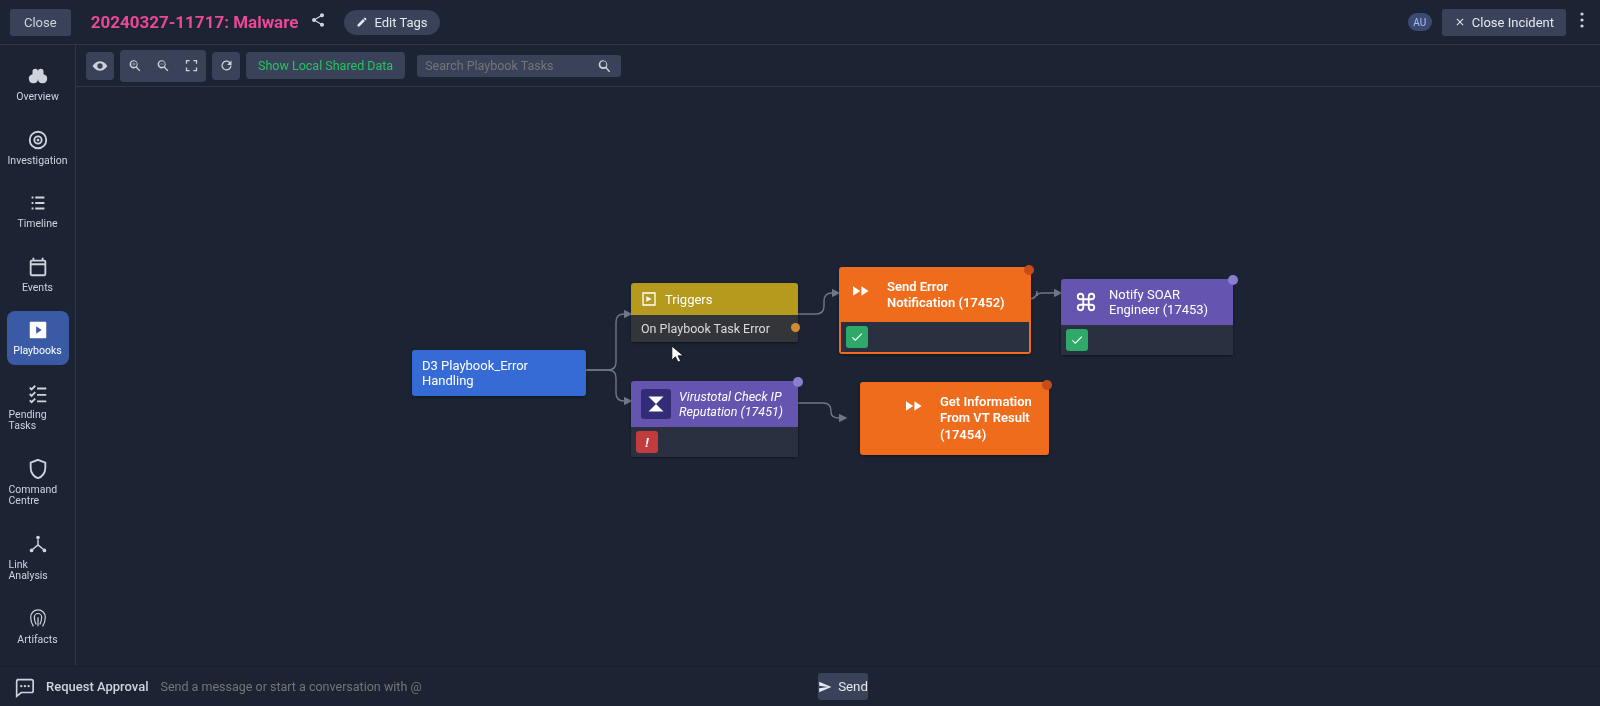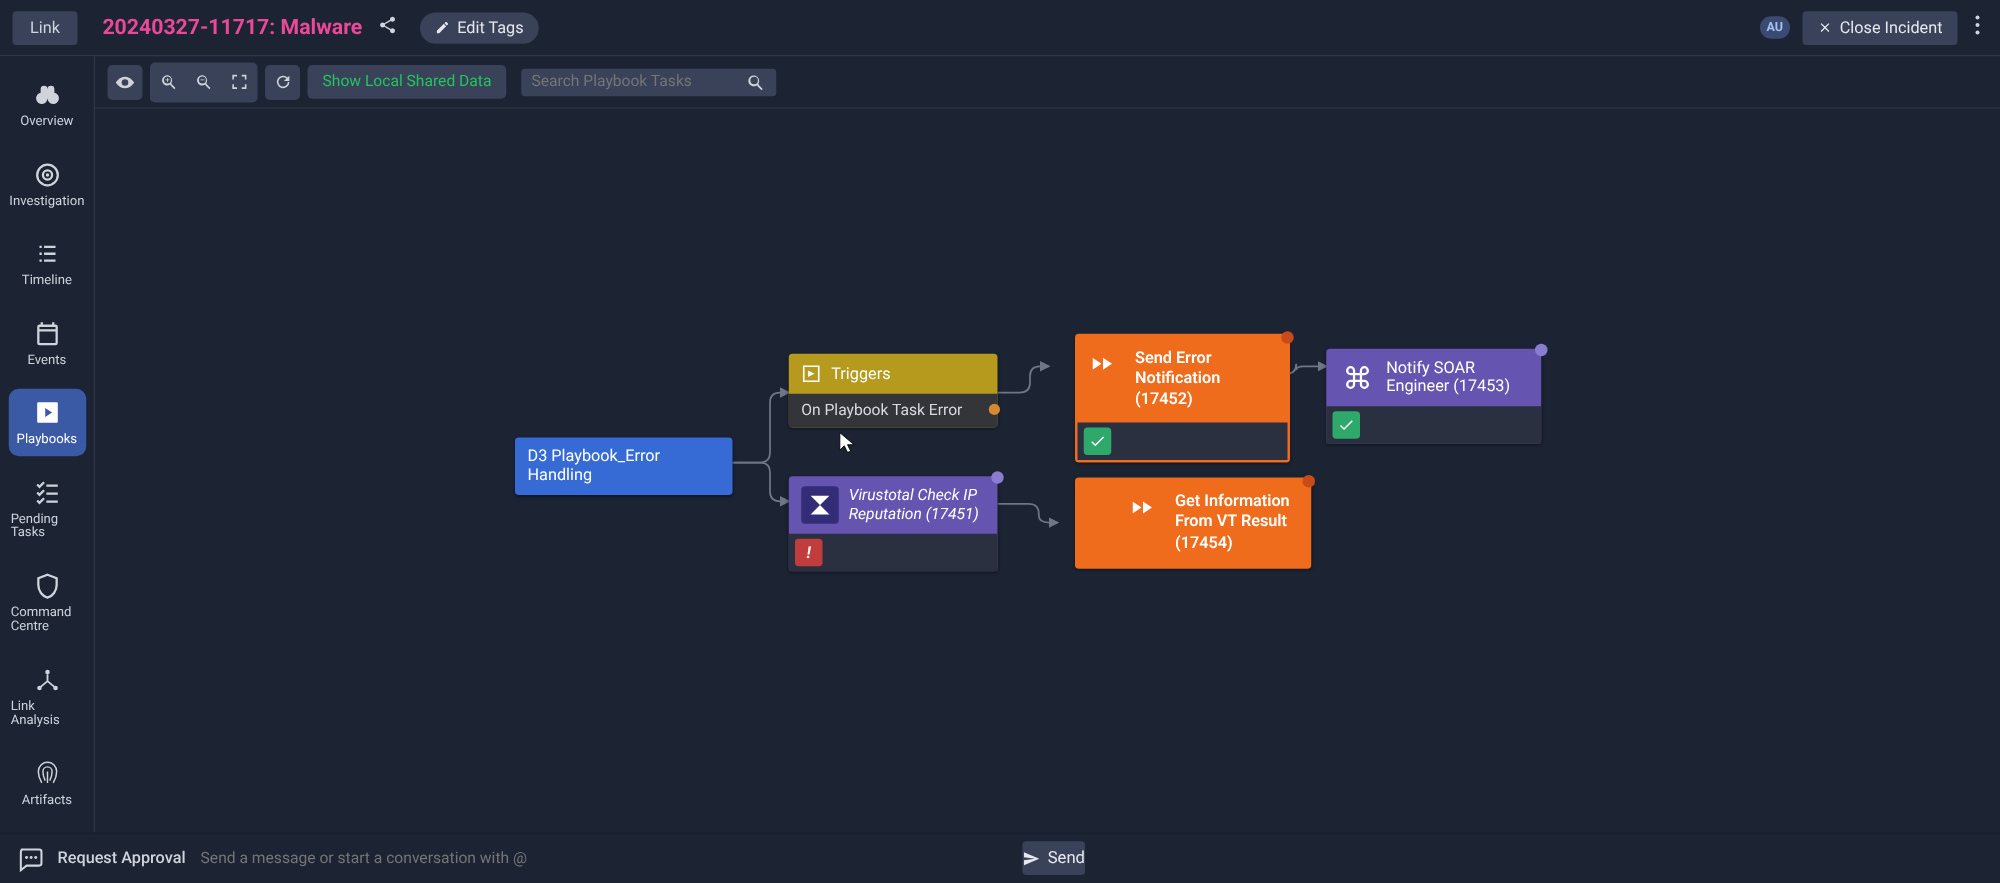--- a/index.html
+++ b/index.html
@@ -5,21 +5,21 @@
     * { margin:0; padding:0; box-sizing:border-box; font-family: -apple-system, BlinkMacSystemFont, "Segoe UI", Roboto, sans-serif; }
     body { background:#1c2434; color:#cfd3dc; width:1600px; height:706px; overflow:hidden; position:relative; }
 
     
     .header { height:45px; background:#1c2434; display:flex; align-items:center; padding:0 10px; border-bottom:1px solid #2f3647; }
     .back-btn { background:#394258; border:none; color:#cfd3dc; padding:6px 14px; border-radius:3px; font-size:13px; cursor:pointer; }
     .title { font-size:17px; font-weight:700; color:#ec4899; margin-left:20px; }
     .share-btn { margin-left:12px; color:#cfd3dc; cursor:pointer; }
     .edit-tags-btn { background:#394258; border:none; color:#e6e8ee; padding:5px 12px; border-radius:14px; font-size:13px; cursor:pointer; margin-left:18px; display:flex; align-items:center; gap:6px;}
     .flex-spacer { flex:1; }
-    .avatar-badge { width:24px; height:18px; background:#3a4a73; border-radius:10px; color:#a8c0f0; font-size:10px; font-weight:700; display:flex; align-items:center; justify-content:center; margin-right:10px;}
+    .avatar-badge { width:24px; height:18px; background:#3a4a73; border-radius:10px; color:#a8c0f0; font-size:10px; font-weight:400; display:flex; align-items:center; justify-content:center; margin-right:10px;}
     .close-incident-btn { background:#394258; border:none; color:#e6e8ee; padding:6px 12px; border-radius:3px; font-size:13px; cursor:pointer; display:flex; align-items:center; gap:6px;}
     .kebab-btn { margin-left:8px; color:#cfd3dc; cursor:pointer; padding:4px 6px;}
 
     
     .sidebar { position:absolute; left:0; top:45px; bottom:40px; width:76px; background:#1c2434; border-right:1px solid #2f3647; display:flex; flex-direction:column; align-items:center; padding-top:12px; gap:10px;}
     .sidebar-item { width:62px; display:flex; flex-direction:column; align-items:center; padding:8px 2px; border-radius:8px; cursor:pointer; gap:4px;}
     .sidebar-item.active { background:#3b5aa6; color:#fff; }
     .sidebar-item .label { font-size:10.5px; text-align:left; line-height:1.1;}
     .sidebar-item svg { width:22px; height:22px; fill:currentColor; }
 
@@ -76,21 +76,21 @@
     .fwd-icon { width:24px; height:18px; flex-shrink:0; margin-top:3px;}
     .trig-icon { width:16px; height:16px; flex-shrink:0;}
     .vt-icon { width:30px; height:30px; background:#332d77; border-radius:3px; display:flex; align-items:center; justify-content:center; flex-shrink:0;}
     .notif-icon { width:30px; height:30px; display:flex; align-items:center; justify-content:center; flex-shrink:0;}
     .small-port-orange { width:9px; height:9px; background:#d48a33; border-radius:50%; position:absolute; }
   </style>
 </head>
 <body>
 
 <div class="header">
-  <button class="back-btn">Link</button>
+  <button class="back-btn">Close</button>
   <div class="title">20240327-11717: Malware</div>
   <span class="share-btn">
     <svg width="16" height="16" viewBox="0 0 24 24" fill="currentColor">
         <path d="M18 16c-.8 0-1.5.3-2 .8l-7-4c0-.3.1-.5.1-.8s0-.6-.1-.8l7-4c.5.5 1.2.8 2 .8 1.7 0 3-1.3 3-3s-1.3-3-3-3-3 1.3-3 3c0 .3 0 .6.1.8l-7 4c-.5-.5-1.2-.8-2-.8-1.7 0-3 1.3-3 3s1.3 3 3 3c.8 0 1.5-.3 2-.8l7 4c0 .3-.1.5-.1.8 0 1.7 1.3 3 3 3s3-1.3 3-3-1.3-3-3-3z"></path>
       </svg>
   </span>
   <button class="edit-tags-btn">
     <svg width="12" height="12" viewBox="0 0 24 24" fill="currentColor">
         <path d="M3 17.25V21h3.75L17.81 9.94l-3.75-3.75L3 17.25zM20.71 7.04a1 1 0 0 0 0-1.41l-2.34-2.34a1 1 0 0 0-1.41 0L15.13 5.12l3.75 3.75 1.83-1.83z"></path>
       </svg>
@@ -250,21 +250,21 @@
       <svg class="trig-icon" viewBox="0 0 24 24" fill="#fff">
           <path d="M3 3h18v18H3z" fill="none" stroke="#fff" stroke-width="2"></path>
           <path d="M8 8l8 4-8 4z"></path>
         </svg>
       <strong>Triggers</strong>
     </div>
     <div class="node-body">On Playbook Task Error</div>
     <div class="small-port-orange" style="right:-2px; top:40px;"></div>
   </div>
 
-  <div class="node node-orange" style="left:784px; top:180px; width:172px;">
+  <div class="node node-orange" style="left:763px; top:180px; width:192px;">
     <div class="orange-head">
       <svg class="fwd-icon" viewBox="0 0 40 24" fill="#fff">
           <path d="M0 4l12 8-12 8zM14 4l12 8-12 8z"></path>
         </svg>
       <span>Send Error Notification (17452)</span>
     </div>
     <div class="status-strip">
       <div class="status-good">
           <svg viewBox="0 0 24 24">
             <path d="M9 16.2 4.8 12l-1.4 1.4L9 19 21 7l-1.4-1.4z"></path>

